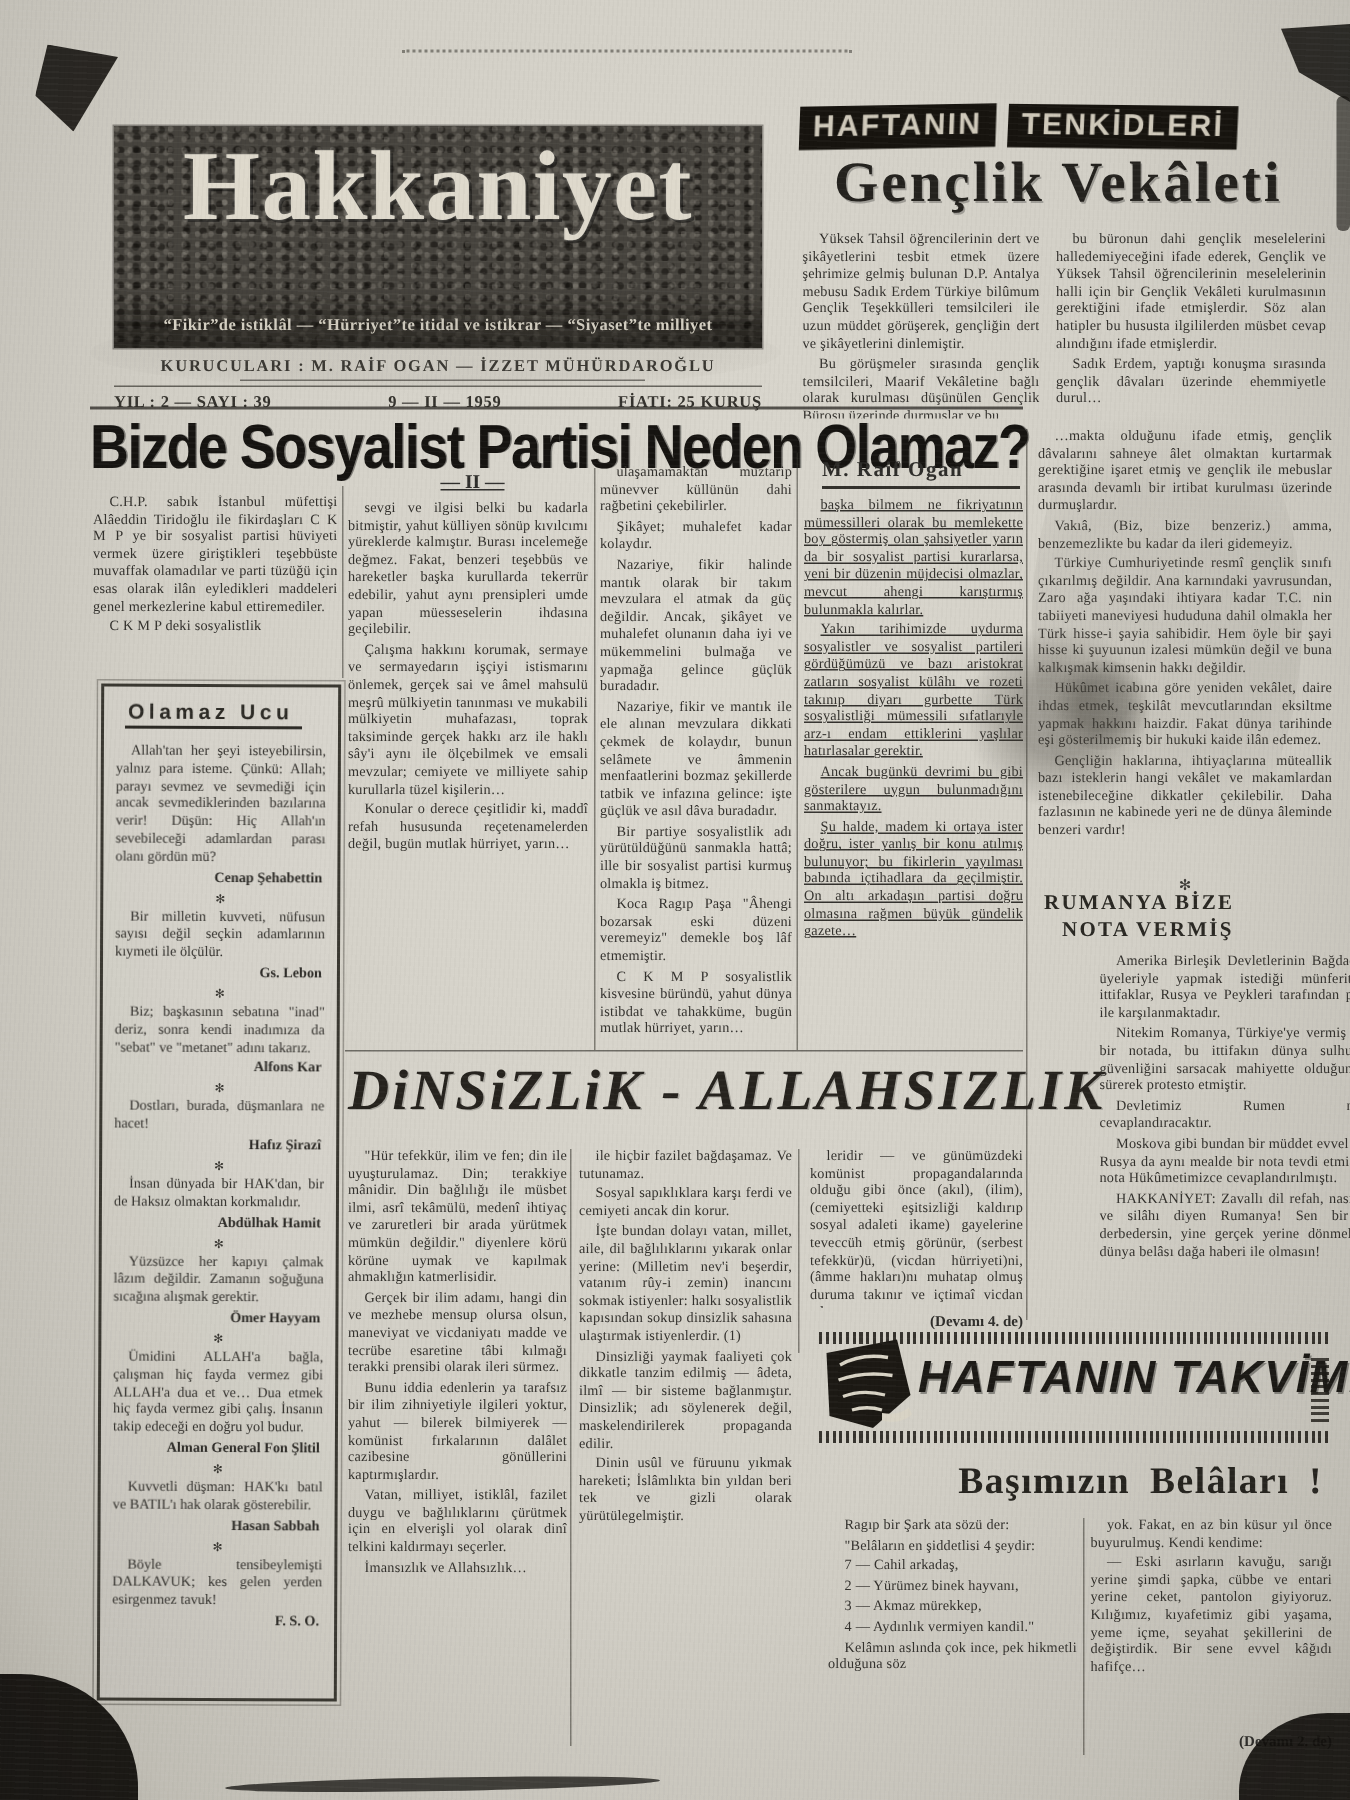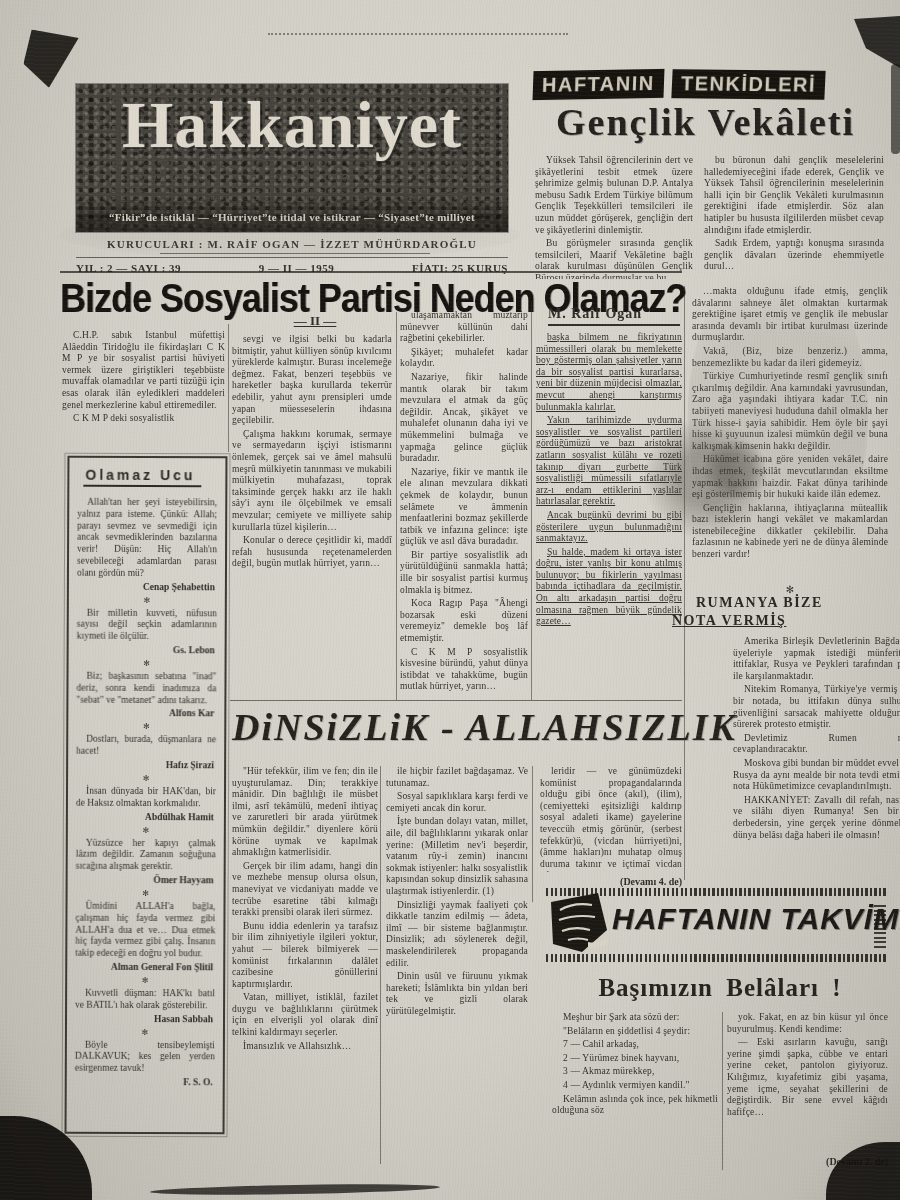--- a/index.html
+++ b/index.html
@@ -74,21 +74,21 @@
   
   .takvim{left:546px;top:888px;width:342px;height:74px;}
   .tbar{position:absolute;left:0;width:342px;height:8px;
     background:repeating-linear-gradient(90deg,#1b1813 0 2px,transparent 2px 4.5px);opacity:.85;}
   .tside{position:absolute;right:2px;top:16px;width:12px;height:44px;
     background:repeating-linear-gradient(0deg,#1b1813 0 2px,transparent 2px 4.5px);opacity:.8;}
   .ttitle{position:absolute;left:66px;top:14px;width:276px;text-align:center;
     font:italic bold 30px/34px "Liberation Sans", sans-serif;letter-spacing:1px;color:#1c1a16;
     filter:blur(.35px);text-shadow:1px 1px 0 rgba(0,0,0,.35);white-space:nowrap;}
   .ticon{position:absolute;left:2px;top:2px;width:62px;height:66px;}
-  .belahead{left:558px;top:974px;width:324px;text-align:center;
+  .belahead{left:558px;top:974px;width:324px;text-align:right;
     font:bold 25px/28px "Liberation Serif", serif;letter-spacing:1px;word-spacing:6px;
     color:#26241f;filter:blur(.4px);white-space:nowrap;}
 
   
   .notahead{font:bold 14px/18px "Liberation Serif", serif;letter-spacing:1.5px;color:#2a2823;filter:blur(.3px);}
   .star{ text-align:center;font-size:10px;color:#3a3833;margin:4px 0;}
 
   
   .art{position:absolute;background:#12100d;}
   .stain{position:absolute;border-radius:50%;pointer-events:none;}
@@ -126,21 +126,21 @@
   <div class="vr" style="left:684px;top:286px;height:594px;"></div>
   <div class="abs bt" style="left:692px;top:286px;width:196px;height:296px;">
       <p class="para">…makta olduğunu ifade etmiş, gençlik dâvalarını sahneye âlet olmaktan kurtarmak gerektiğine işaret etmiş ve gençlik ile mebuslar arasında devamlı bir irtibat kurulması üzerinde durmuşlardır.</p>
       <p class="para">Vakıâ, (Biz, bize benzeriz.) amma, benzemezlikte bu kadar da ileri gidemeyiz.</p>
       <p class="para">Türkiye Cumhuriyetinde resmî gençlik sınıfı çıkarılmış değildir. Ana karnındaki yavrusundan, Zaro ağa yaşındaki ihtiyara kadar T.C. nin tabiiyeti maneviyesi hududuna dahil olmakla her Türk hisse-i şayia sahibidir. Hem öyle bir şayi hisse ki şuyuunun izalesi mümkün değil ve buna kalkışmak kimsenin hakkı değildir.</p>
       <p class="para">Hükûmet icabına göre yeniden vekâlet, daire ihdas etmek, teşkilât mevcutlarından eksiltme yapmak hakkını haizdir. Fakat dünya tarihinde eşi gösterilmemiş bir hukuki kaide ilân edemez.</p>
       <p class="para">Gençliğin haklarına, ihtiyaçlarına müteallik bazı isteklerin hangi vekâlet ve makamlardan istenebileceğine dikkatler çekilebilir. Daha fazlasının ne kabinede yeri ne de dünya âleminde benzeri vardır!</p>
     </div>
   <div class="abs star" style="left:692px;top:580px;width:196px;">✻</div>
   <div class="abs notahead" style="left:696px;top:594px;width:190px;">RUMANYA BİZE</div>
-  <div class="abs notahead" style="left:672px;top:612px;width:190px;text-decoration:underline;">NOTA VERMİŞ</div>
+  <div class="abs notahead" style="left:708px;top:612px;width:190px;">NOTA VERMİŞ</div>
   <div class="abs bt" style="left:733px;top:636px;width:196px;height:244px;font-family:Liberation Serif, serif;">
       <p class="para">Amerika Birleşik Devletlerinin Bağdad Paktı üyeleriyle yapmak istediği münferit ikili ittifaklar, Rusya ve Peykleri tarafından protesto ile karşılanmaktadır.</p>
       <p class="para">Nitekim Romanya, Türkiye'ye vermiş olduğu bir notada, bu ittifakın dünya sulhunu ve güvenliğini sarsacak mahiyette olduğunu ileri sürerek protesto etmiştir.</p>
       <p class="para">Devletimiz Rumen notasını cevaplandıracaktır.</p>
       <p class="para">Moskova gibi bundan bir müddet evvel Sovyet Rusya da aynı mealde bir nota tevdi etmiş ve bu nota Hükûmetimizce cevaplandırılmıştı.</p>
       <p class="para">HAKKANİYET: Zavallı dil refah, nasır, sözü ve silâhı diyen Rumanya! Sen bir şeyin derbedersin, yine gerçek yerine dönmelisin ki dünya belâsı dağa haberi ile olmasın!</p>
     </div>
 
   <div class="abs mainhead">Bizde Sosyalist Partisi Neden Olamaz?</div>
   <div class="abs partmark">— II —</div>
@@ -237,21 +237,21 @@
       <svg width="62" height="66" viewBox="0 0 62 66">
         <path fill="#1c1914" d="M3 12 L50 3 L59 40 L34 62 L5 54 Z"></path>
         <path stroke="#d8d3c5" stroke-width="2.2" fill="none" d="M12 20 q14 -8 32 -5 M11 30 q17 -6 36 -3 M14 41 q13 -5 28 -1 M20 50 q10 -3 20 0"></path>
         <path fill="#d8d3c5" d="M40 52 q12 2 18 -4 l2 5 q-8 7 -20 4 Z"></path>
       </svg>
     </div>
     <div class="ttitle">HAFTANIN TAKVİMİ</div>
   </div>
   <div class="abs belahead">Başımızın Belâları !</div>
   <div class="abs bt" style="left:552px;top:1012px;width:166px;height:160px;">
-      <p class="para">Meşhur bir Şark ata sözü der:</p>
+      <p class="para">Ragıp bir Şark ata sözü der:</p>
       <p class="para">"Belâların en şiddetlisi 4 şeydir:</p>
       <p class="para">7 — Cahil arkadaş,</p>
       <p class="para">2 — Yürümez binek hayvanı,</p>
       <p class="para">3 — Akmaz mürekkep,</p>
       <p class="para">4 — Aydınlık vermiyen kandil."</p>
       <p class="para">Kelâmın aslında çok ince, pek hikmetli olduğuna söz</p>
     </div>
   <div class="abs bt" style="left:727px;top:1012px;width:161px;height:146px;">
       <p class="para">yok. Fakat, en az bin küsur yıl önce buyurulmuş. Kendi kendime:</p>
       <p class="para">— Eski asırların kavuğu, sarığı yerine şimdi şapka, cübbe ve entari yerine ceket, pantolon giyiyoruz. Kılığımız, kıyafetimiz gibi yaşama, yeme içme, seyahat şekillerini de değiştirdik. Bir sene evvel kâğıdı hafifçe…</p>

